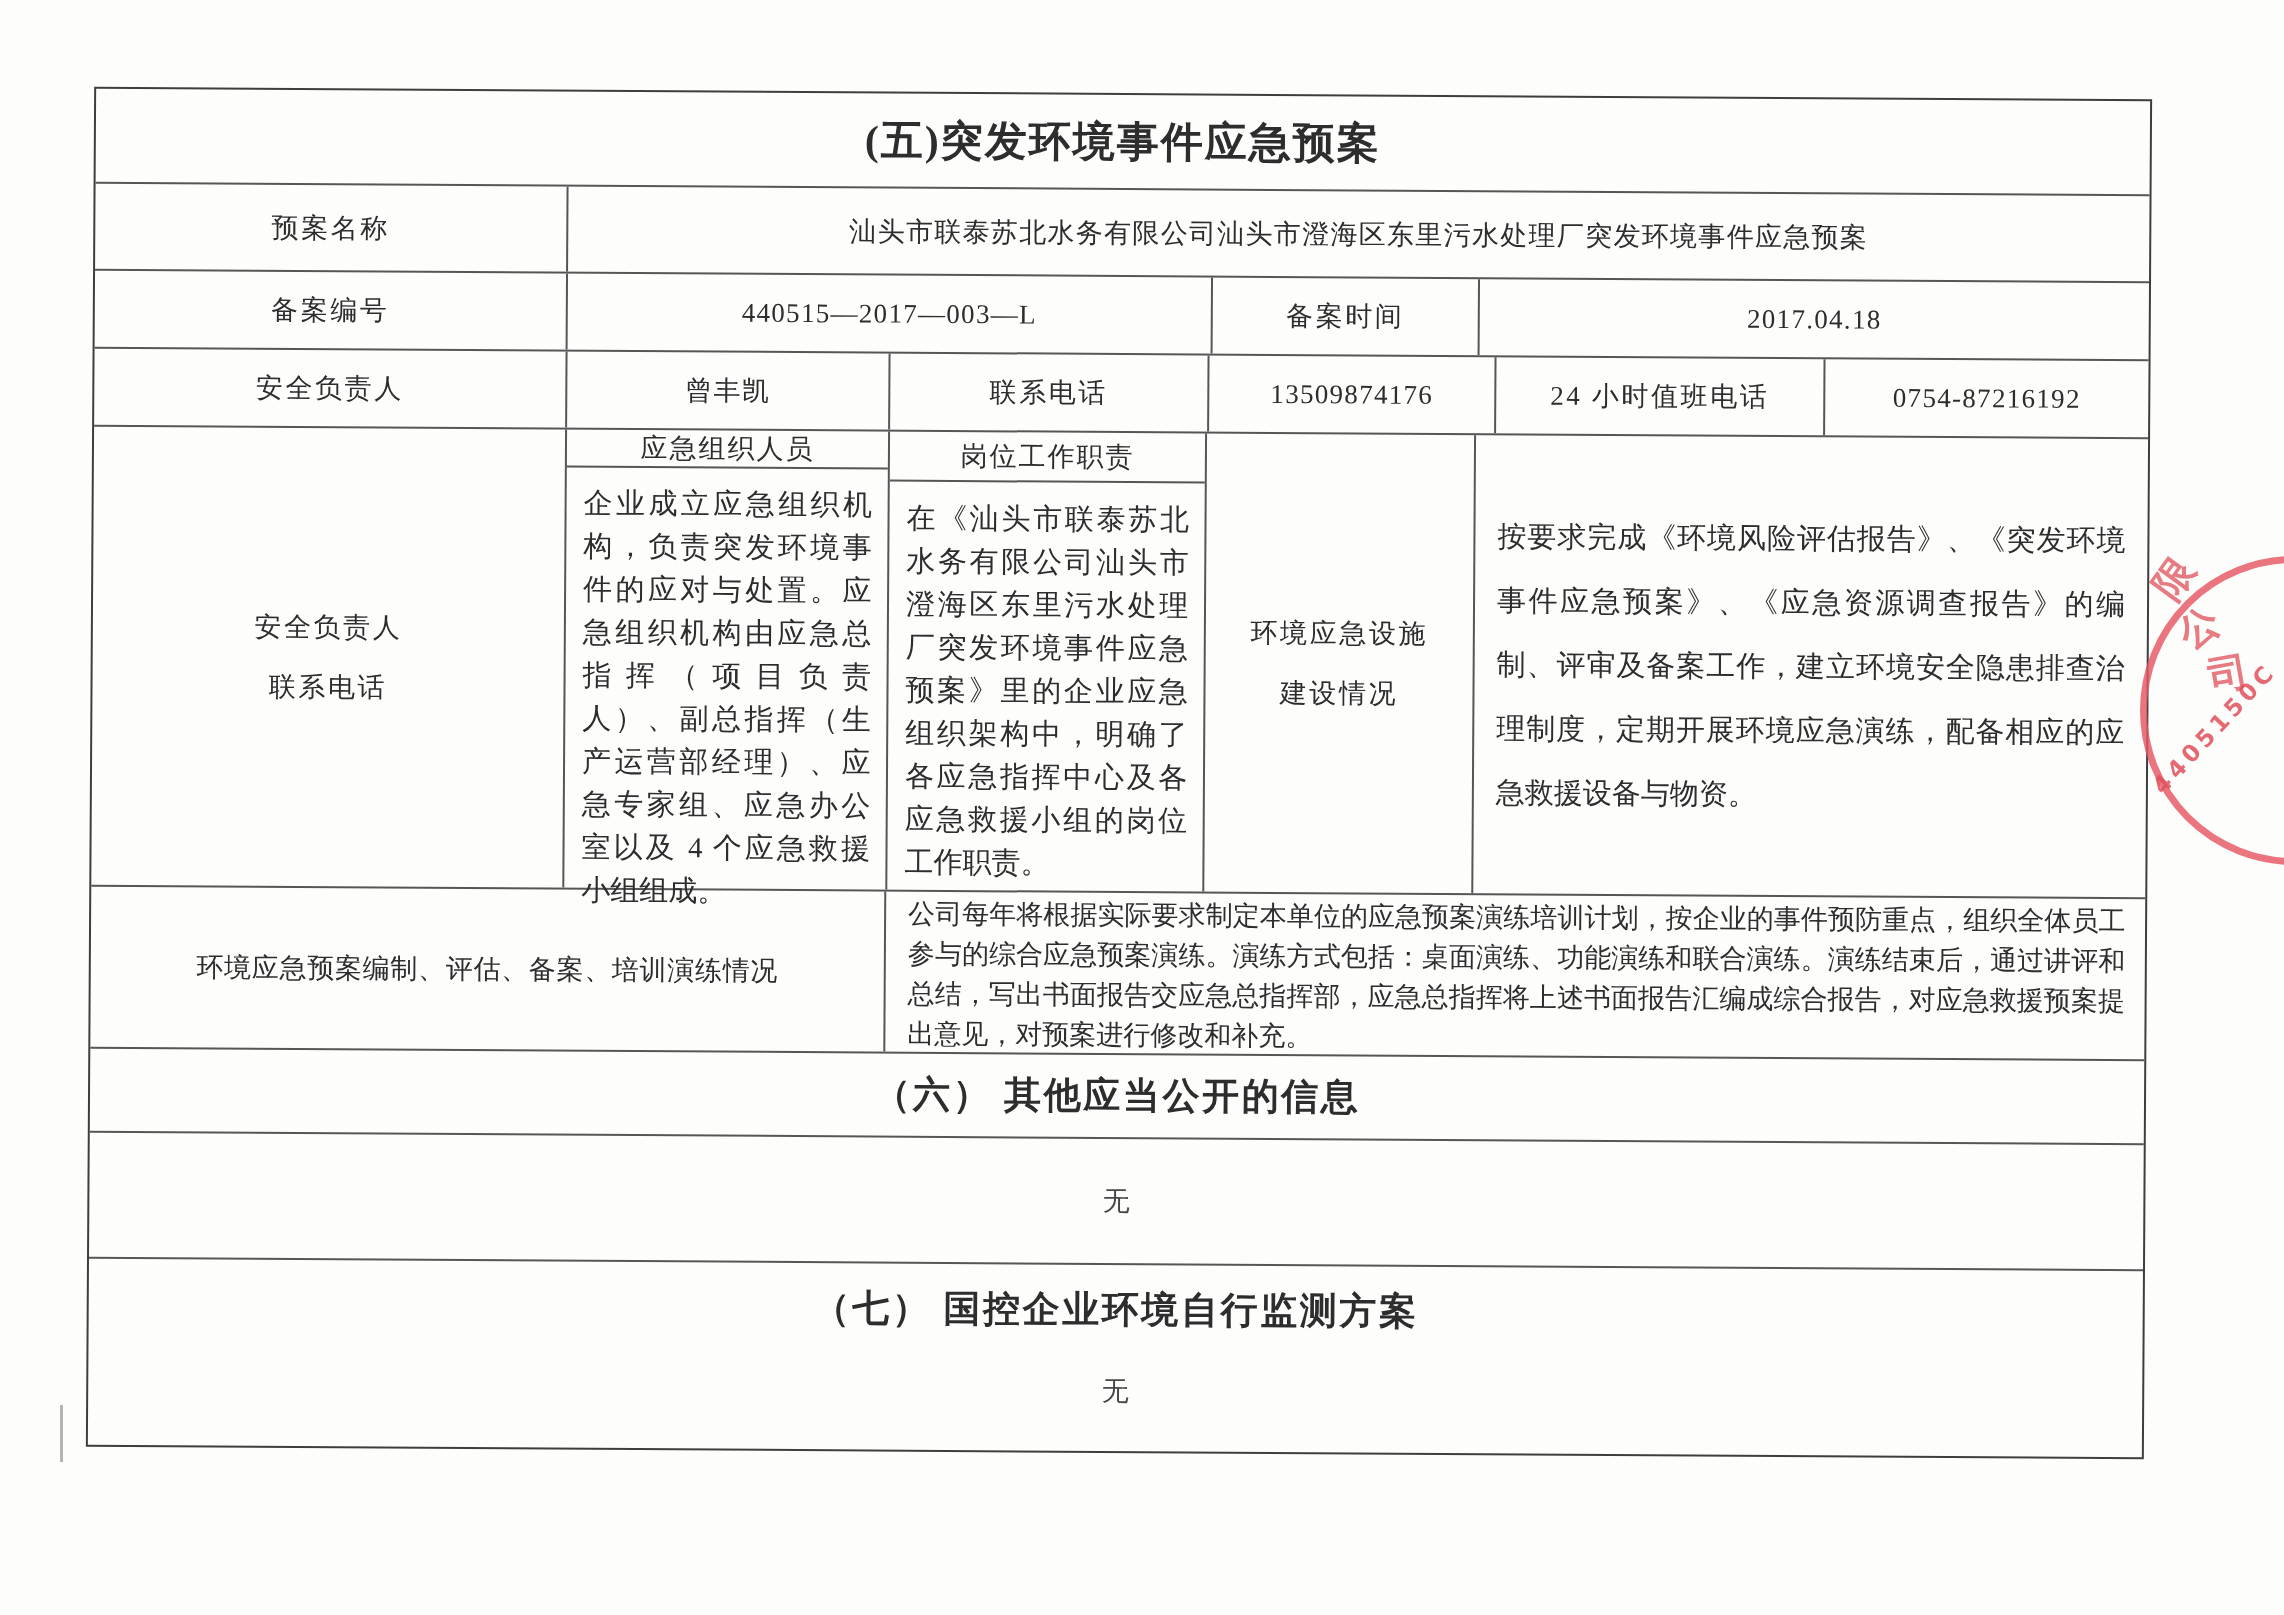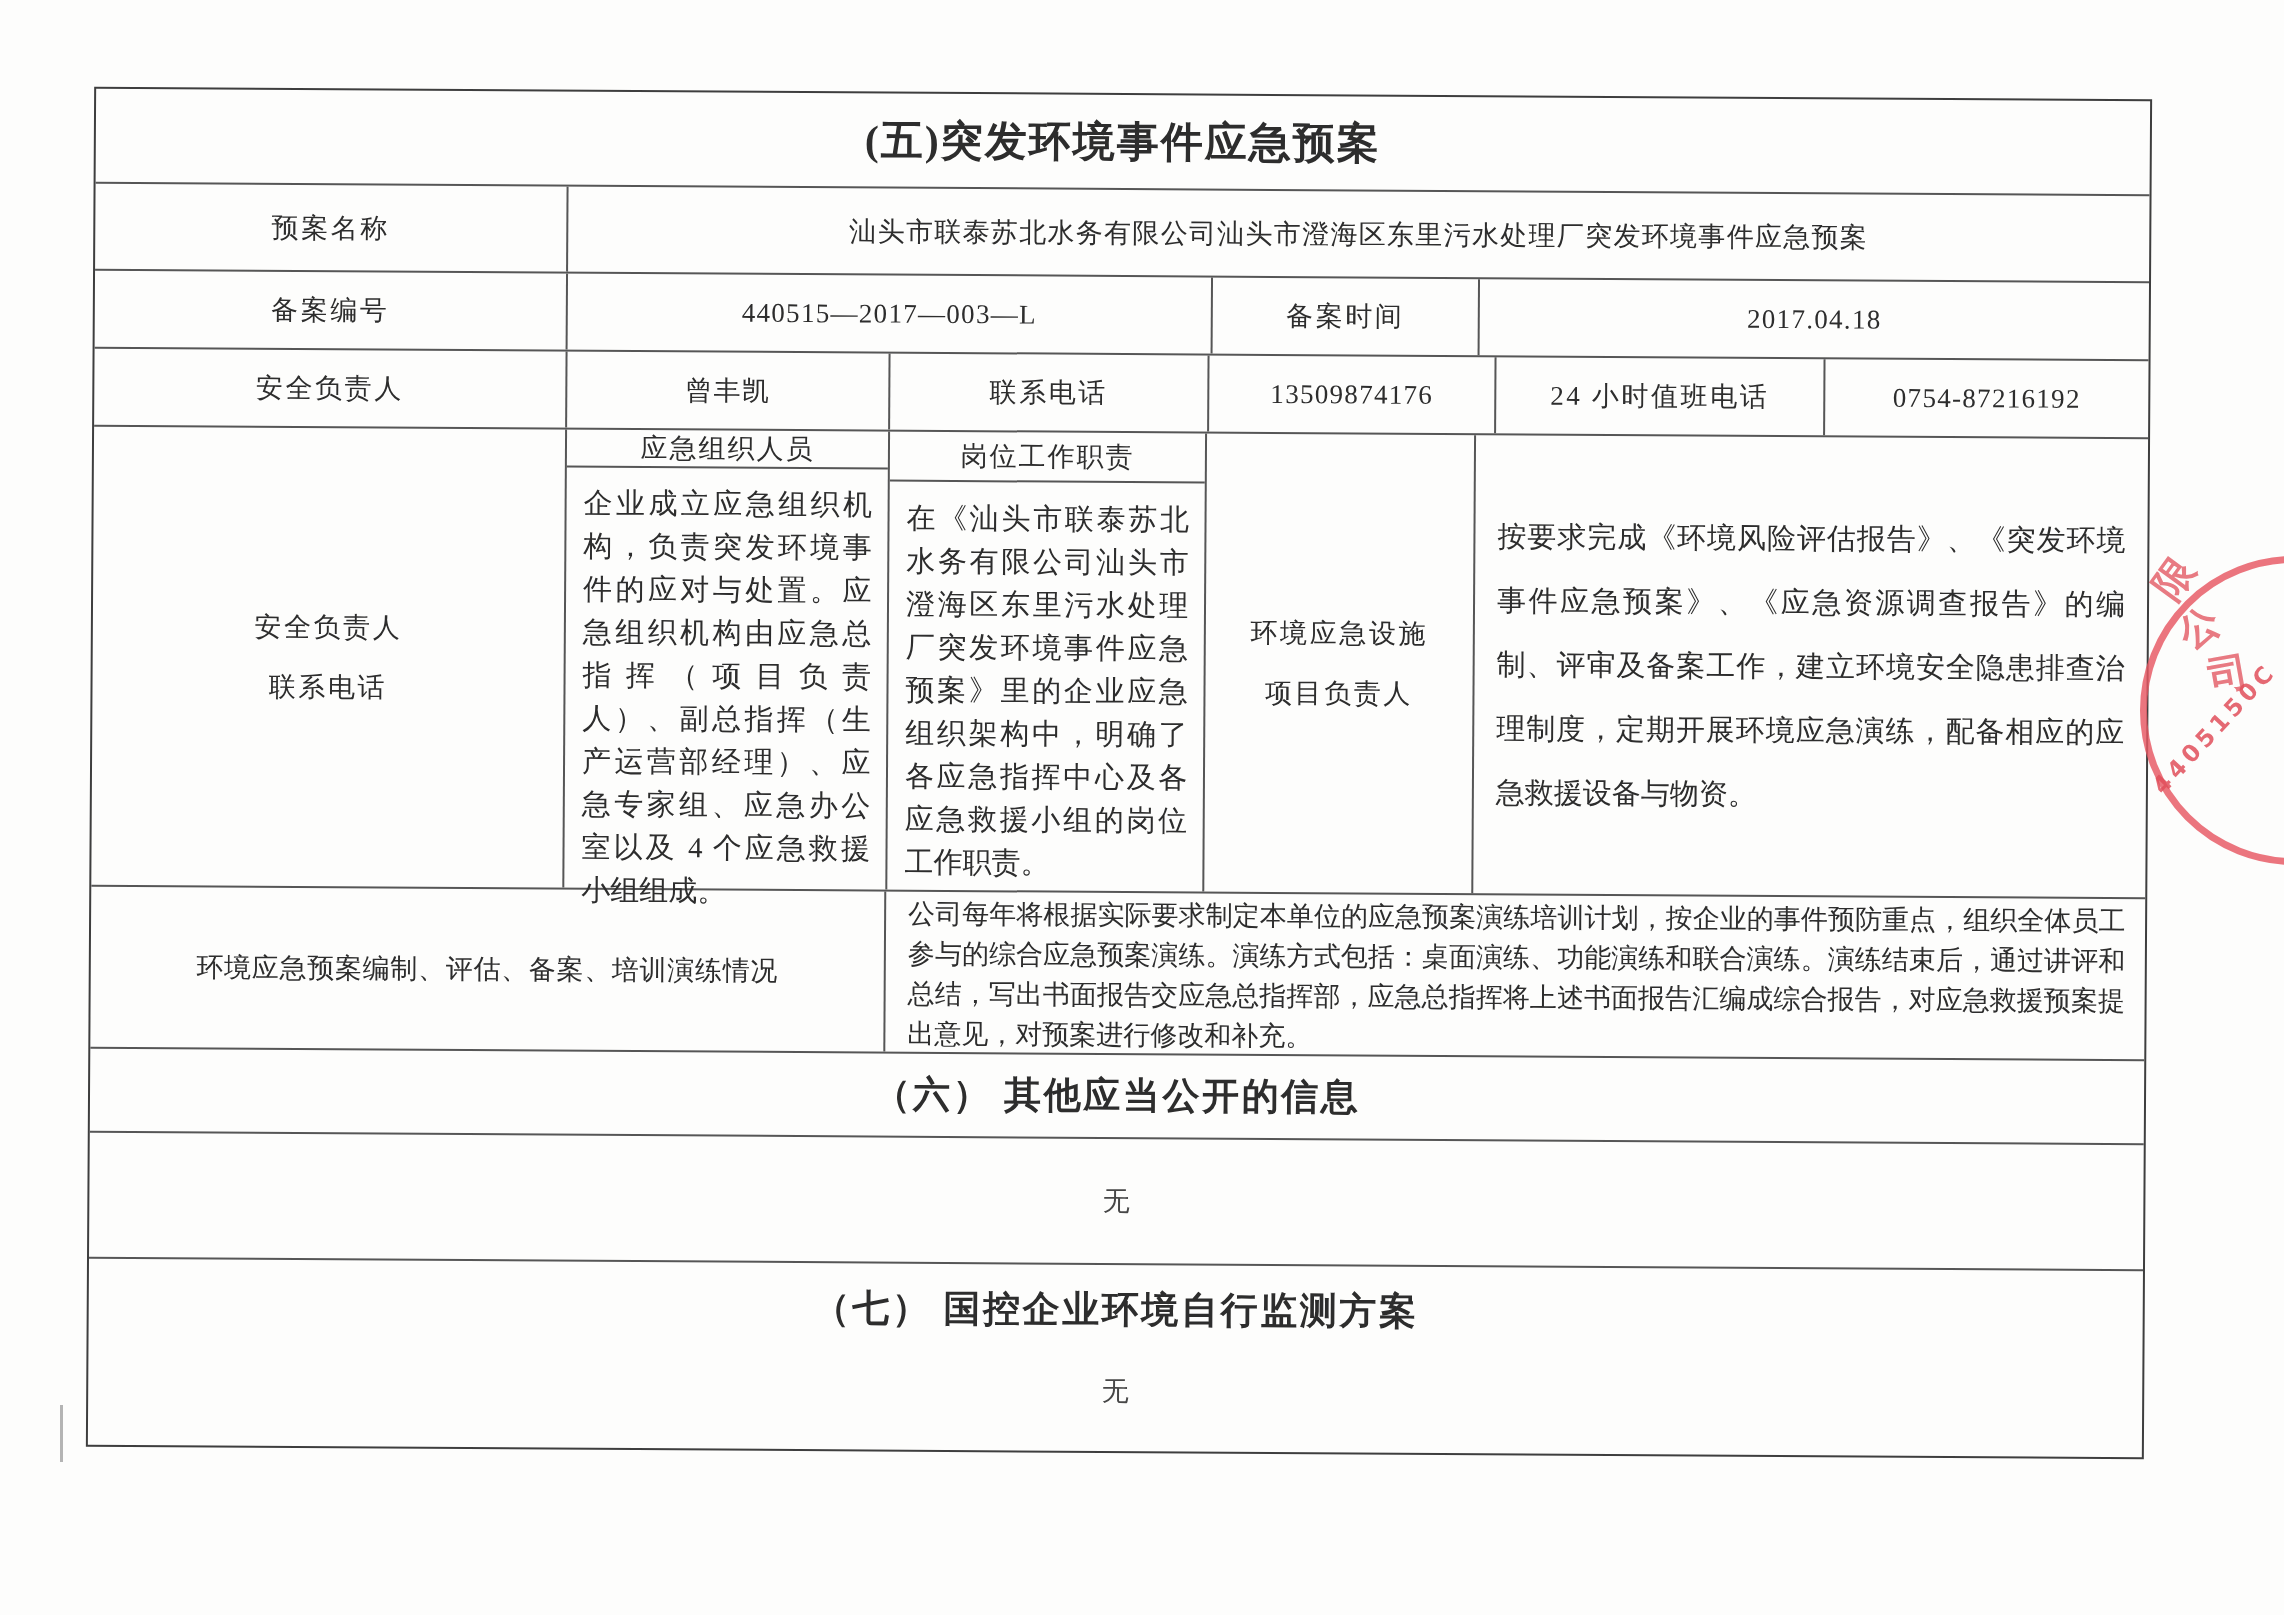--- a/index.html
+++ b/index.html
@@ -138,21 +138,21 @@
       <div class="bigcol w495">
         <div class="subhead">应急组织人员</div>
         <div class="subbody">企业成立应急组织机构，负责突发环境事件的应对与处置。应急组织机构由应急总指挥（项目负责人）、副总指挥（生产运营部经理）、应急专家组、应急办公室以及 4 个应急救援小组组成。</div>
       </div>
       <div class="bigcol w487">
         <div class="subhead">岗位工作职责</div>
         <div class="subbody">在《汕头市联泰苏北水务有限公司汕头市澄海区东里污水处理厂突发环境事件应急预案》里的企业应急组织架构中，明确了各应急指挥中心及各应急救援小组的岗位工作职责。</div>
       </div>
       <div class="cell w413 two-line t-label">
         <span>环境应急设施</span>
-        <span>项目负责人</span>
+        <span>建设情况</span>
       </div>
       <div class="cell full facility-body">
         <span>按要求完成《环境风险评估报告》、《突发环境事件应急预案》、《应急资源调查报告》的编制、评审及备案工作，建立环境安全隐患排查治理制度，定期开展环境应急演练，配备相应的应急救援设备与物资。</span>
       </div>
     </div>
 
     <div class="row r-drill">
       <div class="cell w1220 drill-label">环境应急预案编制、评估、备案、培训演练情况</div>
       <div class="cell full drill-body">
         <span>公司每年将根据实际要求制定本单位的应急预案演练培训计划，按企业的事件预防重点，组织全体员工参与的综合应急预案演练。演练方式包括：桌面演练、功能演练和联合演练。演练结束后，通过讲评和总结，写出书面报告交应急总指挥部，应急总指挥将上述书面报告汇编成综合报告，对应急救援预案提出意见，对预案进行修改和补充。</span>

